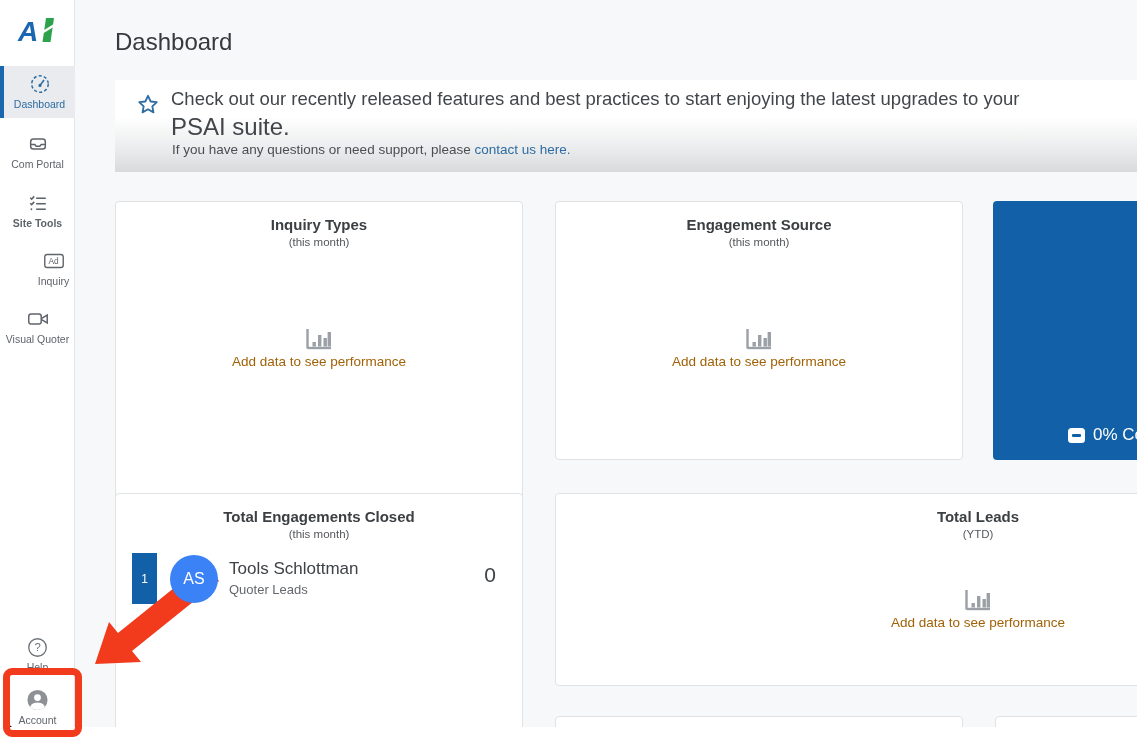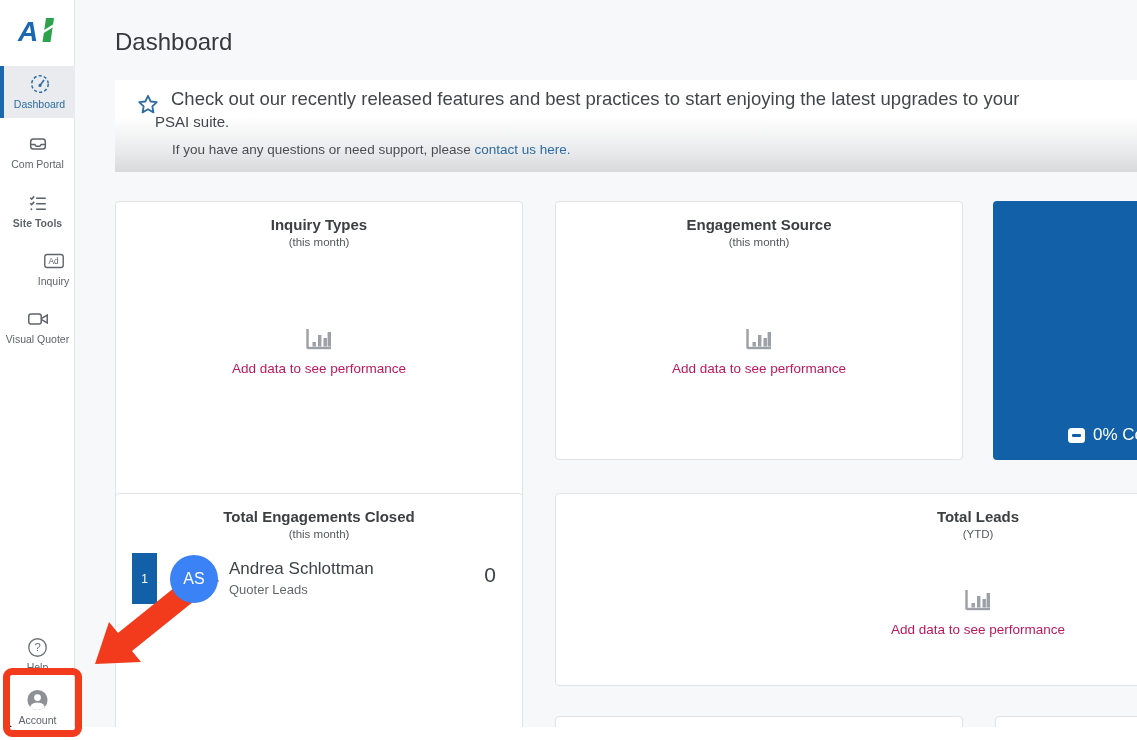--- a/index.html
+++ b/index.html
@@ -28,32 +28,32 @@
   .nav-item.active .lbl{color:#2d6ca2;}
   
   .page-title{position:absolute;left:115px;top:28px;font-size:24px;font-weight:500;color:#36393d;}
   .banner{
     position:absolute;left:115px;top:80px;width:1290px;height:92px;
     background:linear-gradient(180deg,#ffffff 40%,#e9eaeb 78%,#d8d9da 100%);
     box-sizing:border-box;
   }
   .banner .star{position:absolute;left:21px;top:13px;}
   .banner .line1{position:absolute;left:56px;top:8px;font-size:18.5px;color:#42464b;white-space:nowrap;}
-  .banner .line2{position:absolute;left:40px;top:33px;font-size:15px;color:#42464b;}
+  .banner .line2{position:absolute;left:56px;top:33px;font-size:24px;color:#42464b;}
   .banner .support{position:absolute;left:57px;top:62px;font-size:13.5px;color:#4a4e53;}
   .banner .support a{color:#2d6ca2;text-decoration:none;}
   
   .card{
     position:absolute;background:#fff;border:1px solid #e0e2e4;border-radius:4px;
     box-sizing:border-box;
   }
   .card .c-title{font-size:15px;font-weight:bold;color:#3c4043;text-align:center;margin-top:14px;}
   .card .c-period{font-size:11.5px;color:#55585c;text-align:center;margin-top:3px;}
   .empty-wrap{position:absolute;left:0;right:0;text-align:center;}
-  .empty-text{font-size:13.5px;color:#be185d;margin-top:7px;}
+  .empty-text{font-size:13.5px;color:#a16207;}
   .card-blue{
     position:absolute;background:#1261a8;border-radius:4px;box-sizing:border-box;
   }
   .conv-row{position:absolute;left:75px;top:224px;display:flex;align-items:center;gap:8px;}
   .conv-label{color:#ffffff;font-size:17px;}
   
   .lb-row{position:absolute;left:0;top:59px;width:100%;height:52px;}
   .lb-rank{
     position:absolute;left:16px;top:0;width:25px;height:51px;background:#1261a8;
     color:#fff;font-size:12px;display:flex;align-items:center;justify-content:center;
@@ -215,21 +215,21 @@
       <span class="conv-label">0% Co</span>
     </div>
   </div>
 
   <div class="card" style="left:115px;top:493px;width:408px;height:280px;">
     <div class="c-title">Total Engagements Closed</div>
     <div class="c-period">(this month)</div>
     <div class="lb-row">
       <div class="lb-rank">1</div>
       <div class="lb-avatar">AS</div>
-      <div class="lb-name">Andrea Schlottman</div>
+      <div class="lb-name">Tools Schlottman</div>
       <div class="lb-metric">Quoter Leads</div>
       <div class="lb-value">0</div>
     </div>
   </div>
 
   <div class="card" style="left:555px;top:493px;width:846px;height:193px;">
     <div class="c-title">Total Leads</div>
     <div class="c-period">(YTD)</div>
     <div class="empty-wrap" style="top:95px;">
       <svg width="26" height="22" viewBox="0 0 26 22">

